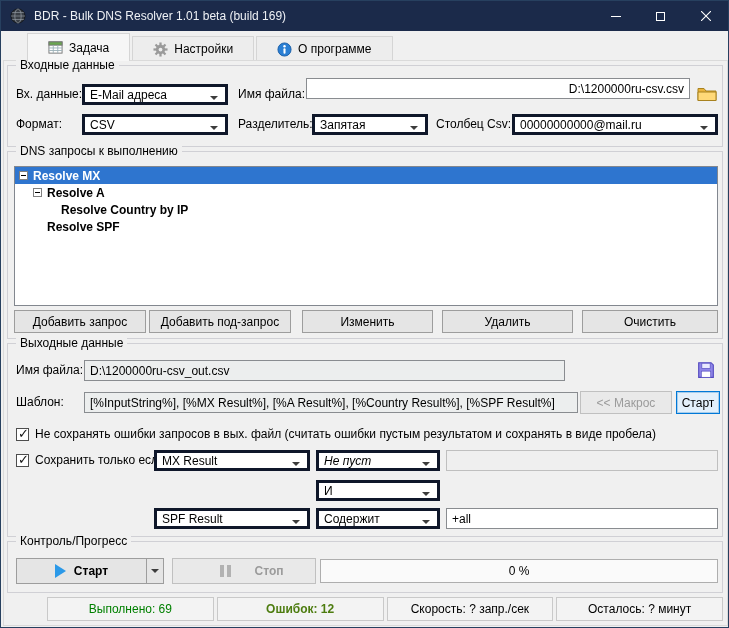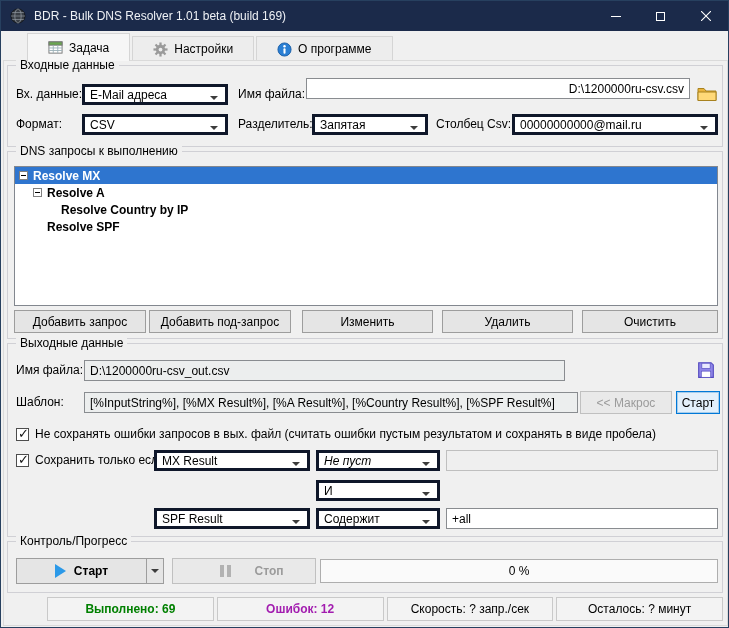--- a/index.html
+++ b/index.html
@@ -59,22 +59,22 @@
   .arrow-down { width:0; height:0; border:4px solid transparent; border-top-color:#3c3c3c; margin-top:4px; }
   .play-icon { width:0; height:0; border-left:11px solid #2b99e8; border-top:7px solid transparent; border-bottom:7px solid transparent; }
   .stop-btn { font-weight:bold; gap:24px;padding-left:15px; }
   .pause-icon { display:flex; gap:3px; }
   .pause-icon i { display:block; width:4px; height:12px; background:#b2b2b2; }
   .progress { position:absolute; border:1px solid #aeaeae; background:#fafafa; display:flex; align-items:center; justify-content:center; }
 
   
   .statusbar { position:absolute; left:6px; top:596px; width:716px; height:24px; display:flex; gap:3px; }
   .status-cell { flex:1; border:1px solid #c9c9c9; background:#f3f3f3; display:flex; align-items:center; justify-content:center; white-space:nowrap; }
-  .status-cell.ok { color:#008000; font-weight:bold;margin-left:40px; }
-  .status-cell.err { color:#a21caf; font-weight:bold; }
+  .status-cell.ok { color:#008000; font-weight:normal;margin-left:40px; }
+  .status-cell.err { color:#4d7c0f; font-weight:bold; }
 </style>
 </head>
 <body>
 
 <div class="window">
 
   <div class="titlebar">
     <span class="app-icon">
       <svg viewBox="0 0 16 16" width="16" height="16">
         <circle cx="8" cy="8" r="7" fill="#3a3f46" stroke="#14171c"></circle>

